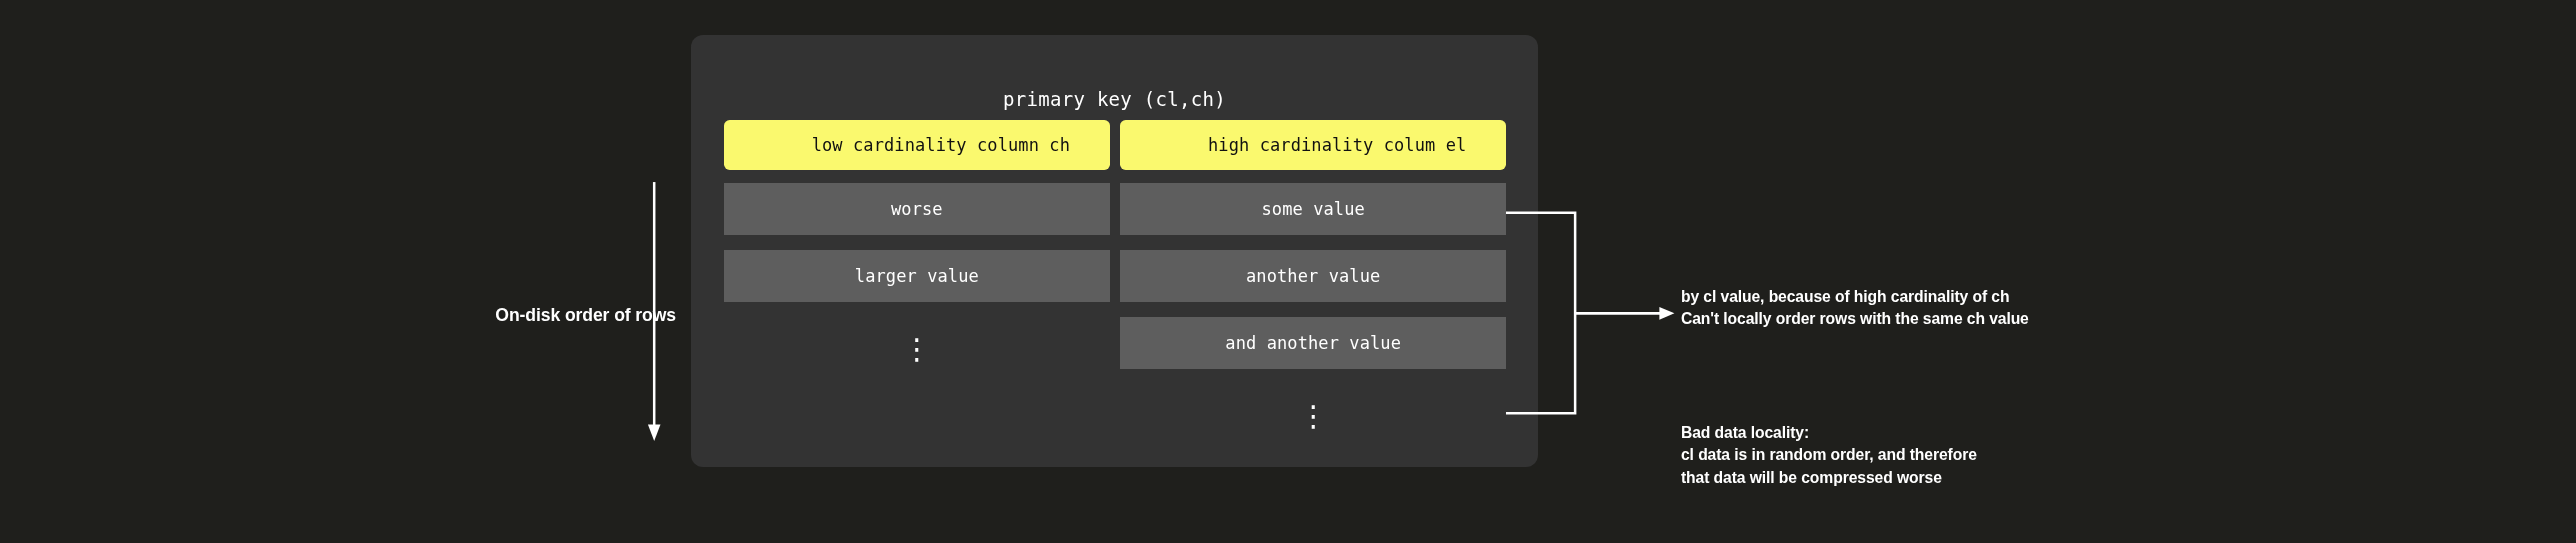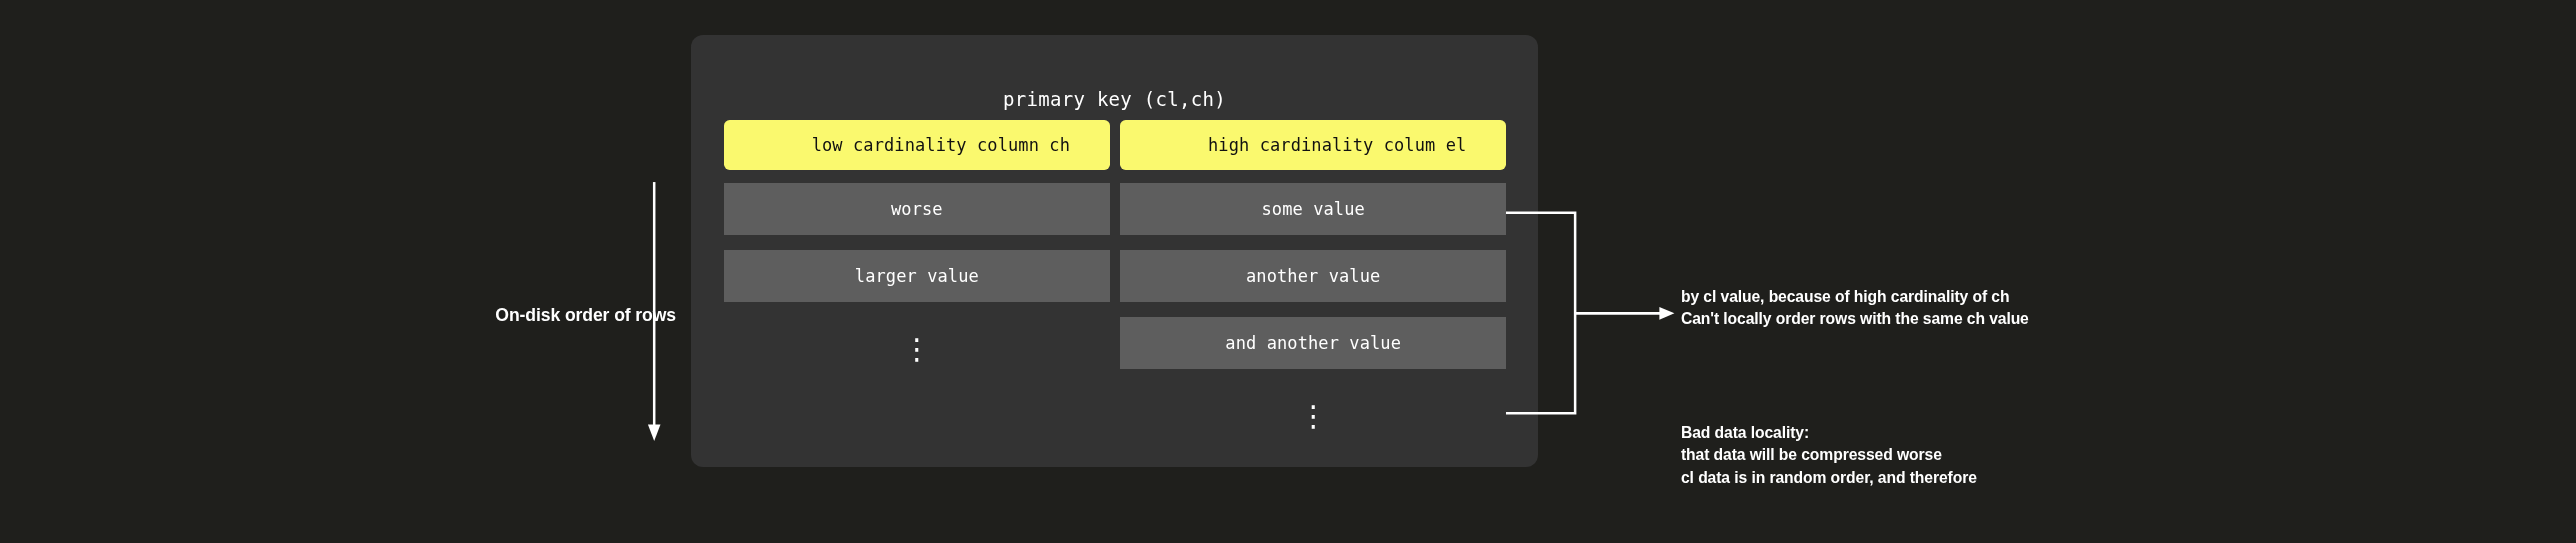--- a/index.html
+++ b/index.html
@@ -196,18 +196,18 @@
     <polygon points="274,174 250,164 250,184" fill="#ffffff"></polygon>
   </svg>
 
   <div class="note note-top">
     <span class="note-line">by cl value, because of high cardinality of ch</span>
     <span class="note-line">Can't locally order rows with the same ch value</span>
   </div>
 
   <div class="note note-bottom">
     <span class="note-line">Bad data locality:</span>
+    <span class="note-line">cl data is in random order, and therefore</span>
     <span class="note-line">that data will be compressed worse</span>
-    <span class="note-line">cl data is in random order, and therefore</span>
   </div>
 
 </div>
 
 
 </body></html>

